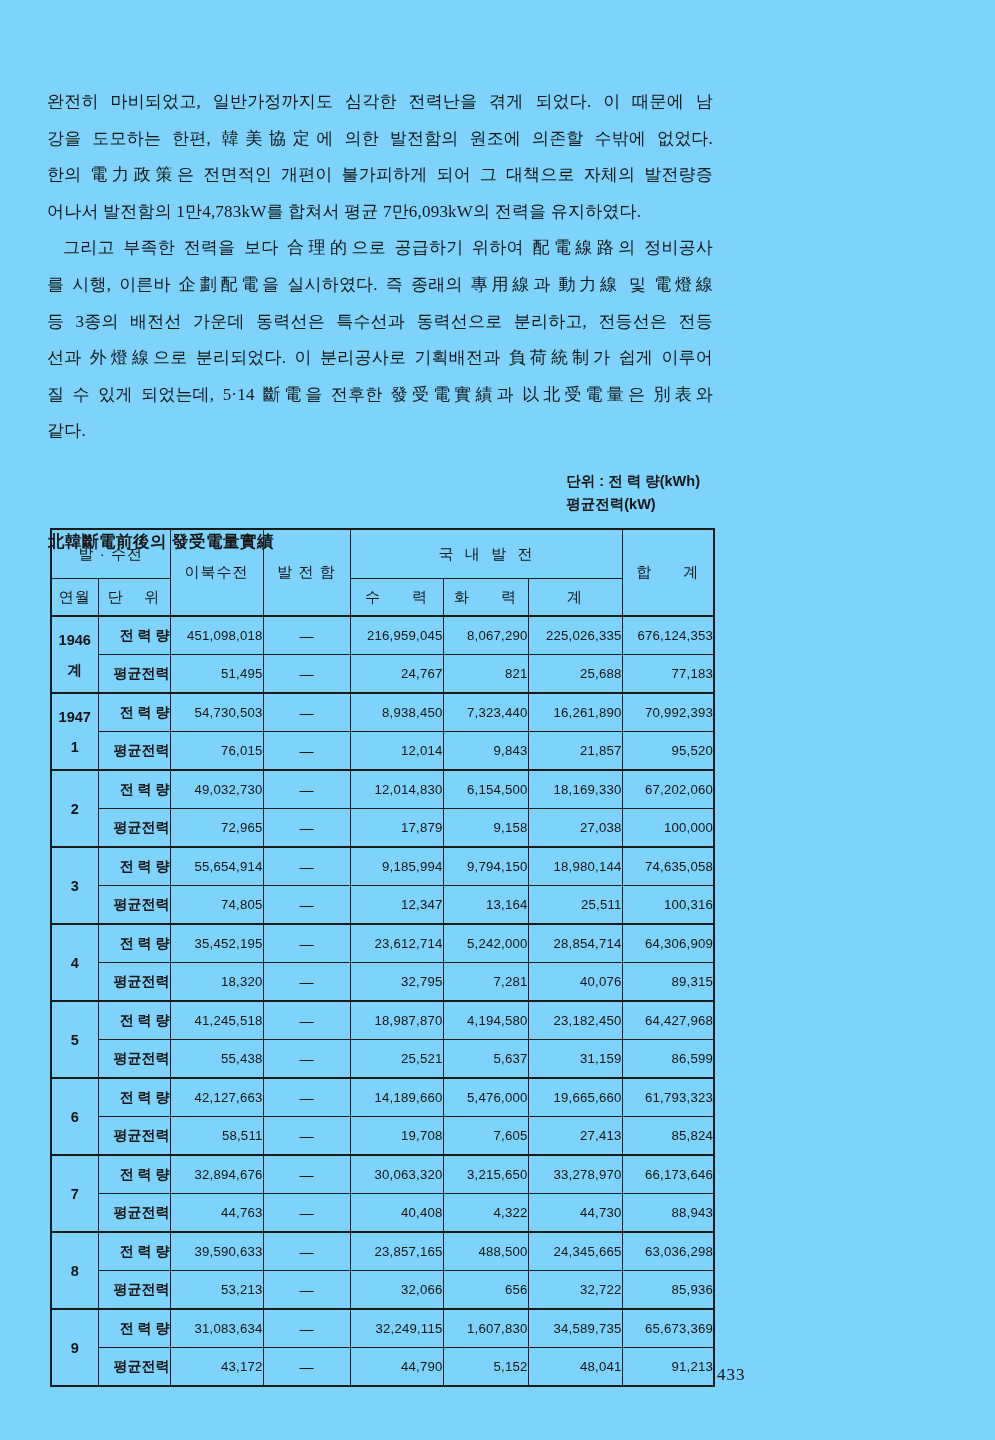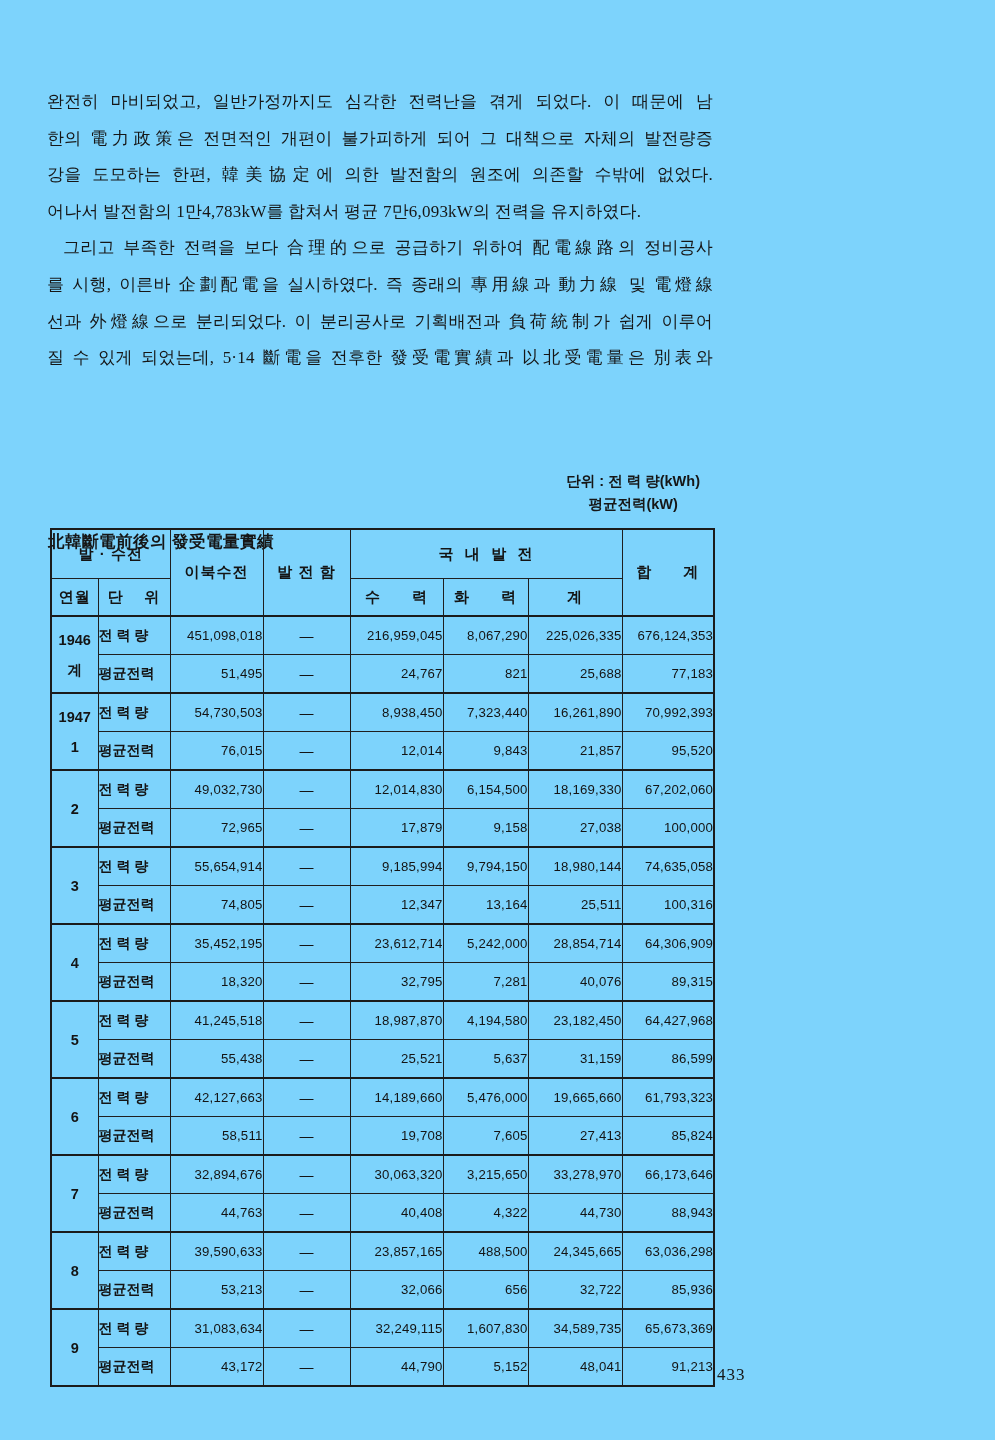--- a/index.html
+++ b/index.html
@@ -16,68 +16,70 @@
   .text-block .line{height:36.6px;white-space:normal;}
   .text-block .line.j{text-align:justify;text-align-last:justify;}
   .text-block .line.ind{text-indent:16px;}
   
   .tbl-title{
     position:absolute;left:48px;top:494px;
     font-family:"Liberation Sans","DejaVu Sans",sans-serif;
     font-size:16.5px;font-weight:bold;letter-spacing:.5px;margin-top:37px;
   }
   .units{
-    position:absolute;right:295px;top:470px;text-align:center;
+    position:absolute;right:295px;top:470px;text-align:left;
     font-family:"Liberation Sans","DejaVu Sans",sans-serif;
     font-size:14.5px;line-height:23px;font-weight:bold;
   }
   
   table.grid{
     position:absolute;left:50px;top:528px;width:663px;
     border-collapse:collapse;table-layout:fixed;
     font-family:"Liberation Sans","DejaVu Sans",sans-serif;
     color:#141414;
   }
   table.grid,table.grid th,table.grid td{border:1.2px solid #1f1f1f;}
   table.grid{border:2.2px solid #1b1b1b;}
   table.grid th{
-    font-size:15px;font-weight:bold;text-align:center;vertical-align:middle;
+    font-size:15px;font-weight:normal;text-align:center;vertical-align:middle;
     white-space:pre;letter-spacing:1px;padding:0;
   }
   tr.h1 th{height:48px;}
   tr.h2 th{height:36px;}
   table.grid td{height:37px;vertical-align:middle;padding:0;}
   td.period{
     text-align:center;font-size:14.5px;font-weight:bold;
     white-space:pre-line;line-height:30px;
   }
-  td.rowlab{text-align:left;font-size:14px;font-weight:bold;white-space:pre;}
+  td.rowlab{text-align:right;font-size:14px;font-weight:bold;white-space:pre;}
   td.val{text-align:right;font-size:13.2px;padding-right:7px;letter-spacing:.2px;}
   td.dash{text-align:center;font-size:14px;}
   tbody.grp tr.r1 td{border-top:2px solid #1b1b1b;}
   
   .pageno{
     position:absolute;left:717px;top:1365px;
     font-size:17px;letter-spacing:1px;
   }
 </style>
 </head>
 <body>
 
 <div class="page">
 
   <div class="text-block" id="text-block">
       <div class="line j">완전히 마비되었고, 일반가정까지도 심각한 전력난을 겪게 되었다. 이 때문에 남</div>
+      <div class="line j">강을 도모하는 한편, 韓美協定에 의한 발전함의 원조에 의존할 수밖에 없었다.</div>
       <div class="line j">한의 電力政策은 전면적인 개편이 불가피하게 되어 그 대책으로 자체의 발전량증</div>
-      <div class="line j">강을 도모하는 한편, 韓美協定에 의한 발전함의 원조에 의존할 수밖에 없었다.</div>
       <div class="line">어나서 발전함의 1만4,783kW를 합쳐서 평균 7만6,093kW의 전력을 유지하였다.</div>
       <div class="line j ind">그리고 부족한 전력을 보다 合理的으로 공급하기 위하여 配電線路의 정비공사</div>
       <div class="line j">를 시행, 이른바 企劃配電을 실시하였다. 즉 종래의 專用線과 動力線 및 電燈線</div>
+      <div class="line j">등 3종의 배전선 가운데 동력선은 특수선과 동력선으로 분리하고, 전등선은 전등</div>
       <div class="line j">선과 外燈線으로 분리되었다. 이 분리공사로 기획배전과 負荷統制가 쉽게 이루어</div>
       <div class="line j">질 수 있게 되었는데, 5·14 斷電을 전후한 發受電實績과 以北受電量은 別表와</div>
+      <div class="line">같다.</div>
     </div>
 
   <div class="tbl-title">北韓斷電前後의  發受電量實績</div>
 
   <div class="units">
     <div>단위 : 전 력 량(kWh)</div>
     <div>평균전력(kW)</div>
   </div>
 
   <table class="grid">

